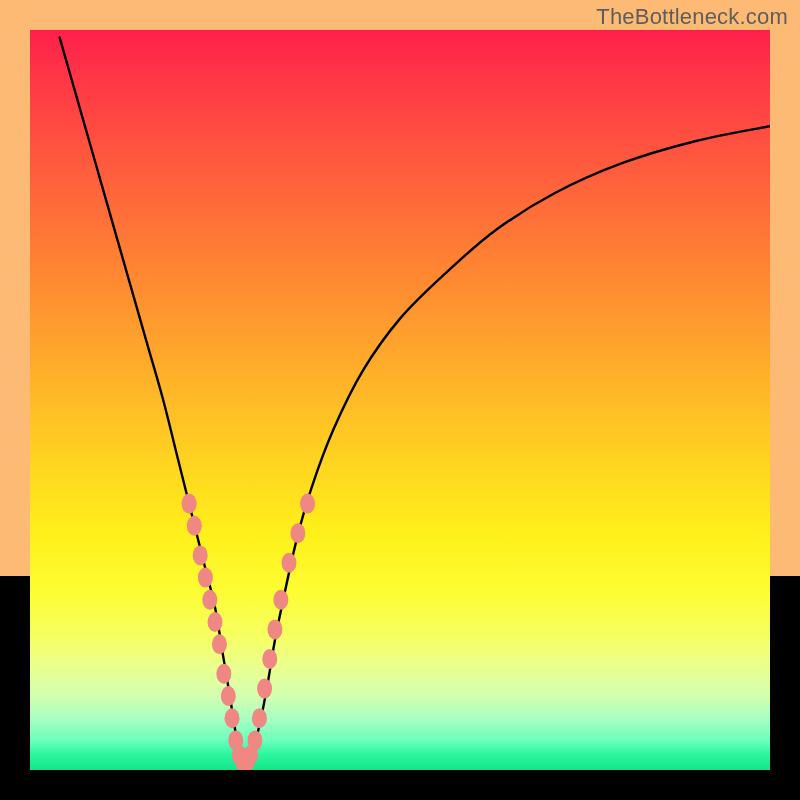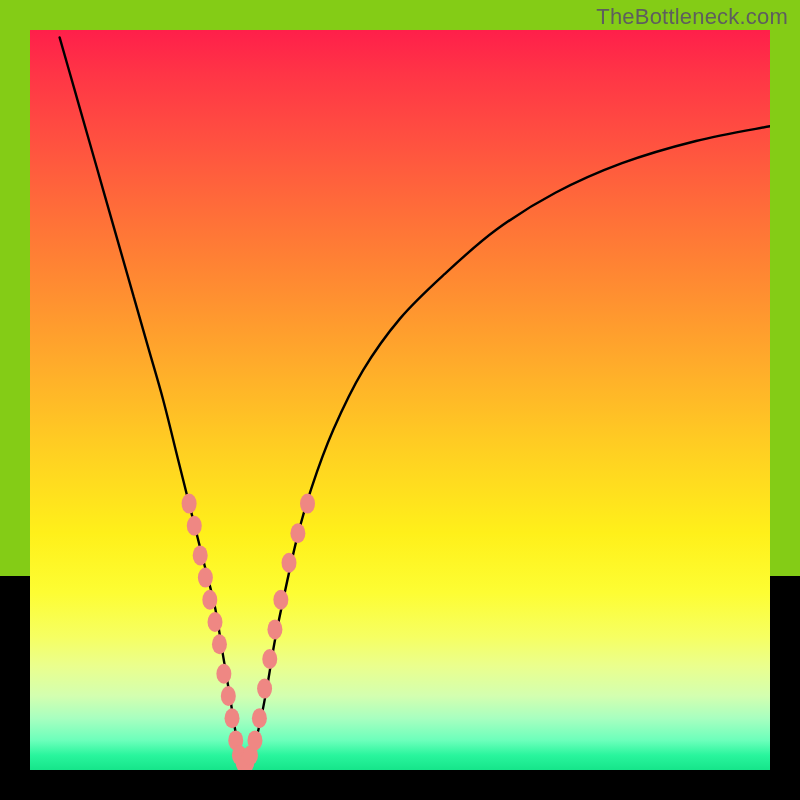--- a/index.html
+++ b/index.html
@@ -8,21 +8,21 @@
     width: 800px;
     height: 800px;
     overflow: hidden;
     background: #000;
     font-family: Arial, Helvetica, sans-serif;
   }
   .frame {
     position: relative;
     width: 800px;
     height: 576px;
-    background: #84cc16;
+    background: #fdba74;
   }
   .watermark {
     position: absolute;
     top: 4px;
     right: 12px;
     color: #5e5e5e;
     font-size: 22px;
     font-weight: 500;
     letter-spacing: 0.2px;
     z-index: 10;

